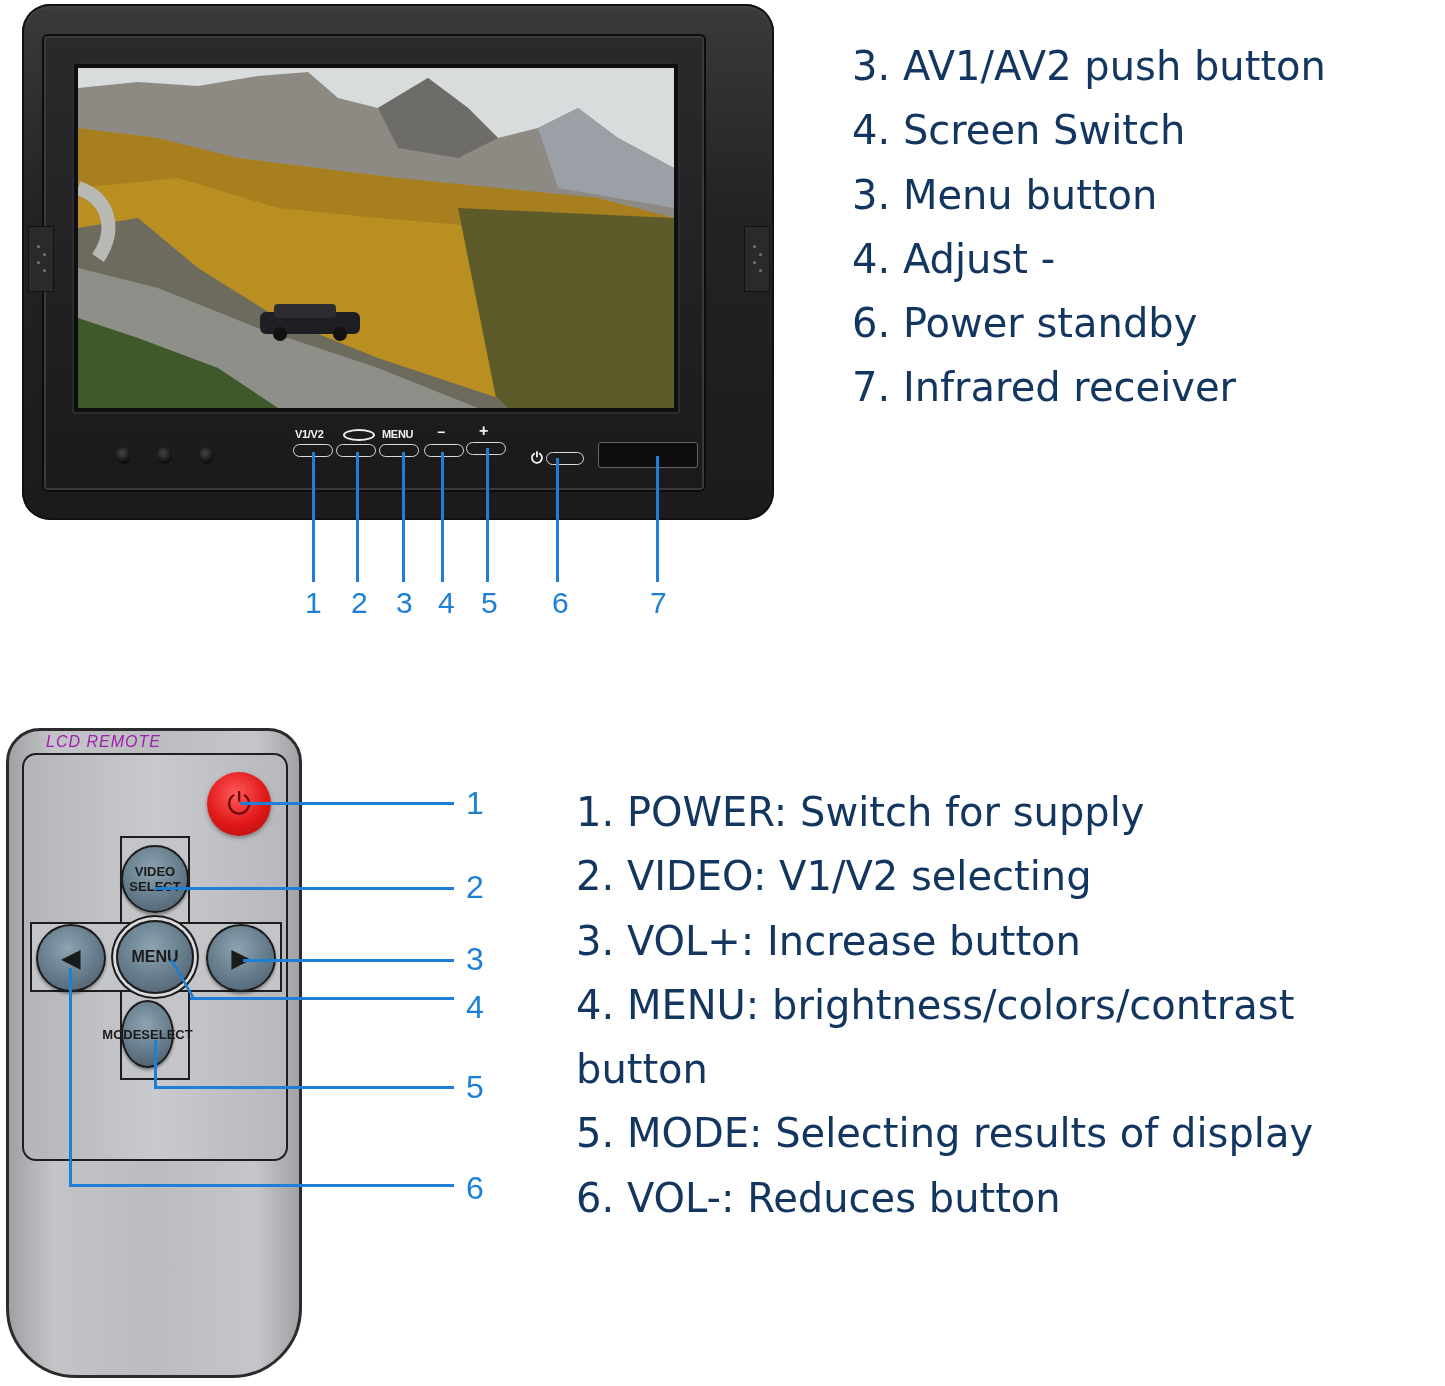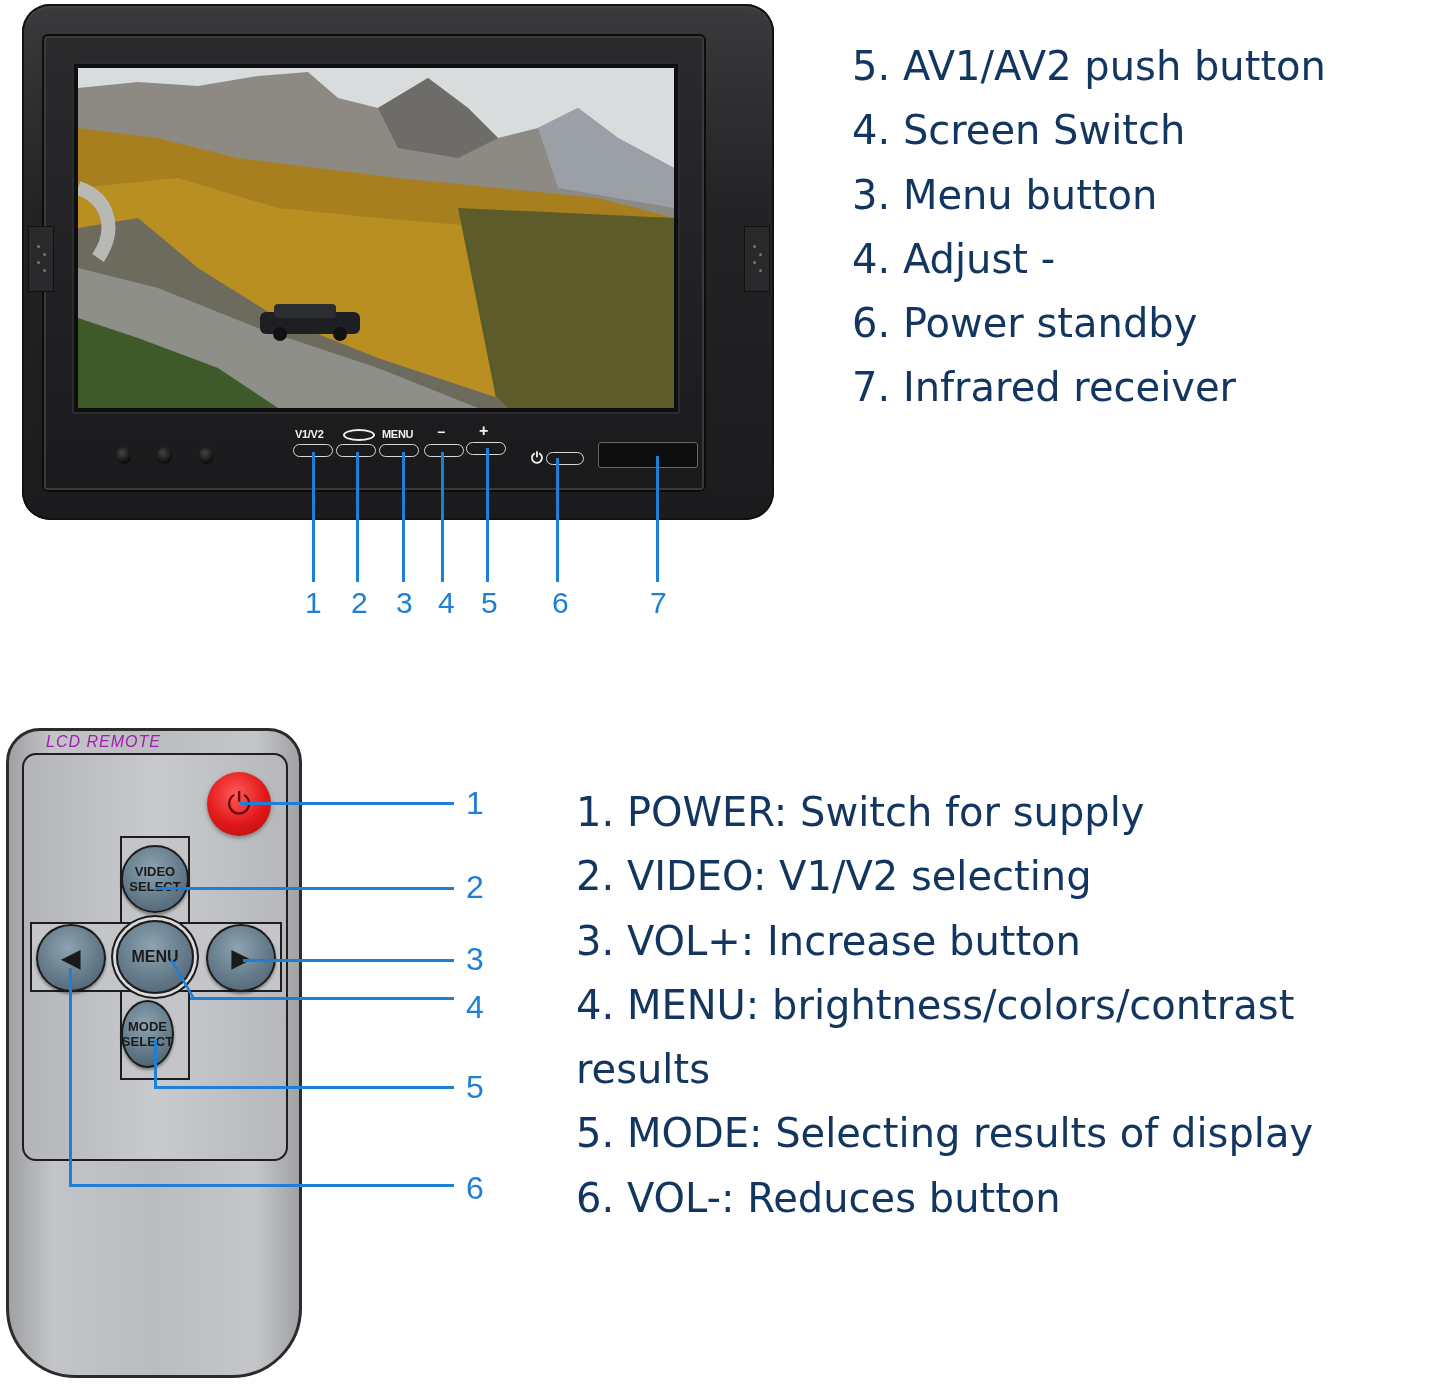--- a/index.html
+++ b/index.html
@@ -121,21 +121,21 @@
 
 <span class="abs cnum" style="left:305px;top:588px;">1</span>
 <span class="abs cnum" style="left:351px;top:588px;">2</span>
 <span class="abs cnum" style="left:396px;top:588px;">3</span>
 <span class="abs cnum" style="left:438px;top:588px;">4</span>
 <span class="abs cnum" style="left:481px;top:588px;">5</span>
 <span class="abs cnum" style="left:552px;top:588px;">6</span>
 <span class="abs cnum" style="left:650px;top:588px;">7</span>
 
 <div class="abs legend legend-top">
-  <div>5. AV1/AV2 push button</div>
+  <div>3. AV1/AV2 push button</div>
   <div>4. Screen Switch</div>
   <div>3. Menu button</div>
   <div>4. Adjust -</div>
   <div>6. Power standby</div>
   <div>7. Infrared receiver</div>
 </div>
 
 <div class="abs remote"></div>
 <span class="abs remote-title">LCD REMOTE</span>
 <div class="abs remote-panel"></div>
@@ -147,21 +147,21 @@
   <span style="color:#6a0a0a;font-size:30px;font-family:'DejaVu Sans',sans-serif;">⏻</span>
 </div>
 
 <div class="abs rbtn" style="left:121px;top:845px;width:68px;height:68px;font-size:13px;line-height:15px;flex-direction:column;">
   <span>VIDEO</span>
   <span>SELECT</span>
 </div>
 <div class="abs rbtn" style="left:116px;top:920px;width:78px;height:74px;font-size:16px;box-shadow:0 0 0 3px #d9dadc,0 0 0 5px #1b1b1b;">
   <span>MENU</span>
 </div>
-<div class="abs rbtn" style="left:121px;top:1000px;width:53px;height:68px;font-size:13px;line-height:15px;flex-direction:column;">
+<div class="abs rbtn" style="left:121px;top:1000px;width:53px;height:68px;font-size:13px;line-height:15px;flex-direction:row;">
   <span>MODE</span>
   <span>SELECT</span>
 </div>
 <div class="abs rbtn" style="left:36px;top:924px;width:70px;height:68px;font-size:24px;">
   <span>◀</span>
 </div>
 <div class="abs rbtn" style="left:206px;top:924px;width:70px;height:68px;font-size:24px;">
   <span>▶</span>
 </div>
 
@@ -180,16 +180,16 @@
 <span class="abs rnum" style="left:466px;top:943px;">3</span>
 <span class="abs rnum" style="left:466px;top:991px;">4</span>
 <span class="abs rnum" style="left:466px;top:1071px;">5</span>
 <span class="abs rnum" style="left:466px;top:1172px;">6</span>
 
 <div class="abs legend legend-bottom">
   <div>1. POWER: Switch for supply</div>
   <div>2. VIDEO: V1/V2 selecting</div>
   <div>3. VOL+: Increase button</div>
   <div>4. MENU: brightness/colors/contrast</div>
-  <div>results</div>
+  <div>button</div>
   <div>5. MODE: Selecting results of display</div>
   <div>6. VOL-: Reduces button</div>
 </div>
 
 </body></html>

